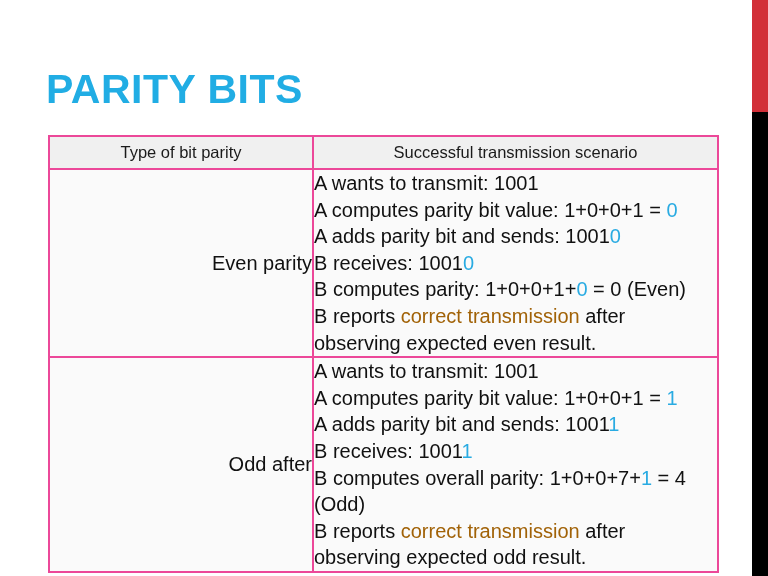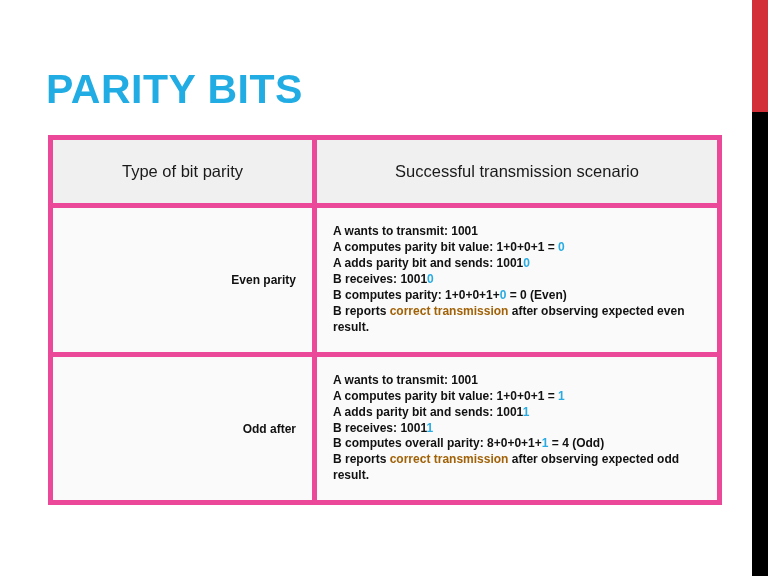--- a/index.html
+++ b/index.html
@@ -49,42 +49,41 @@
   
   #parity-table {
     position: absolute;
     left: 48px;
     top: 135px;
     width: 671px;
     border-collapse: collapse;
     table-layout: fixed;
   }
   #parity-table td, #parity-table th {
-    border: 5px solid #ec4899;
+    border: 2px solid #ec4899;
     vertical-align: middle;
-    padding: 16px;
+    padding: 0;
   }
   .col-type   { width: 264px; }
   .col-scen   { width: 405px; }
 
   thead th {
     background: #f0f0f0;
     font-weight: normal;
     font-size: 16.5px;
     color: #1a1a1a;
     text-align: center;
     height: 31px;
     padding: 3px 6px;
   }
 
   tbody td {
     background: #fafafa;
-    font-size: 12px;
+    font-size: 20px;
     color: #111111;
-    font-weight: bold;
   }
   td.cell-type {
     padding: 8px 0 8px 14px;
     text-align: right;
     vertical-align: middle;
   }
   td.cell-scenario {
     padding: 8px 6px 9px 10px;
     text-align: left;
     vertical-align: top;
@@ -132,18 +131,18 @@
           <div class="scenario-line wrapline"><span>B reports </span><span class="ok-accent">correct transmission</span><span> after observing expected even result.</span></div>
         </td>
       </tr>
       <tr>
         <td class="cell-type">Odd after</td>
         <td class="cell-scenario">
           <div class="scenario-line"><span>A wants to transmit: 1001</span></div>
           <div class="scenario-line"><span>A computes parity bit value: 1+0+0+1 = </span><span class="bit-accent">1</span></div>
           <div class="scenario-line"><span>A adds parity bit and sends: 1001</span><span class="bit-accent">1</span></div>
           <div class="scenario-line"><span>B receives: 1001</span><span class="bit-accent">1</span></div>
-          <div class="scenario-line wrapline"><span>B computes overall parity: 8+0+0+1+</span><span class="bit-accent">1</span><span> = 4 (Odd)</span></div>
+          <div class="scenario-line wrapline"><span>B computes overall parity: 1+0+0+7+</span><span class="bit-accent">1</span><span> = 4 (Odd)</span></div>
           <div class="scenario-line wrapline"><span>B reports </span><span class="ok-accent">correct transmission</span><span> after observing expected odd result.</span></div>
         </td>
       </tr>
     </tbody>
 </table>
 
 </body></html>

